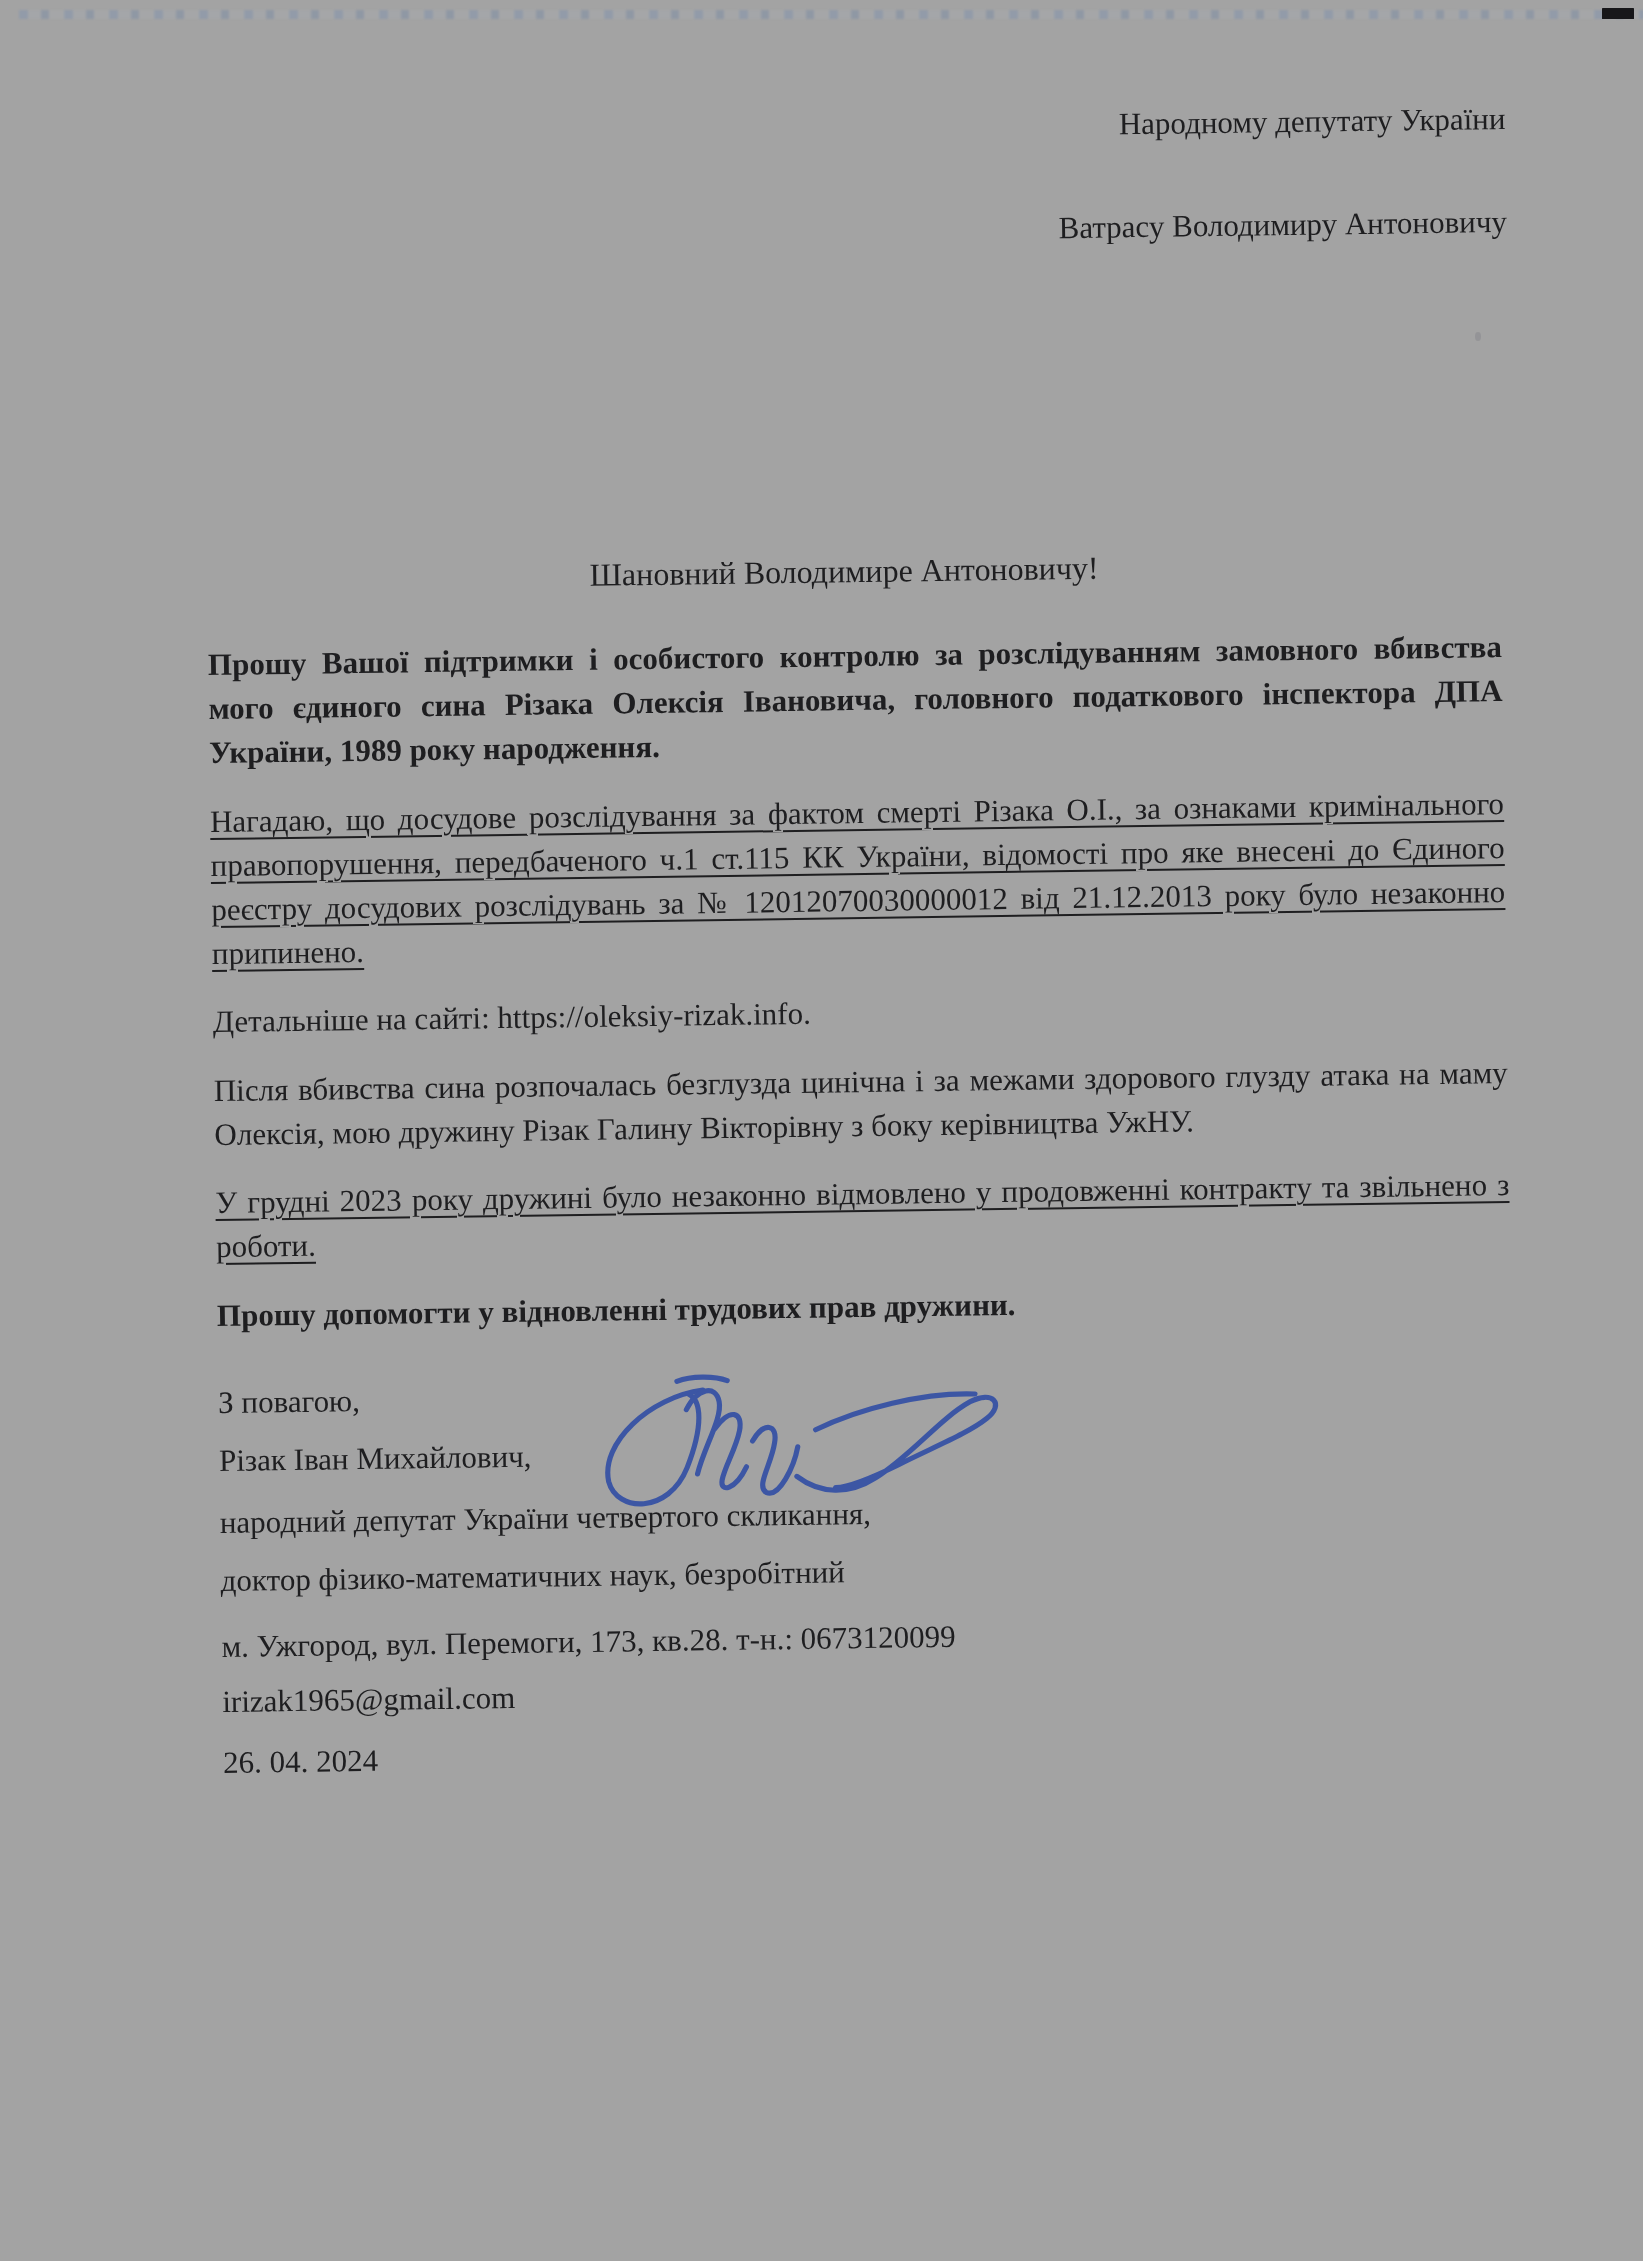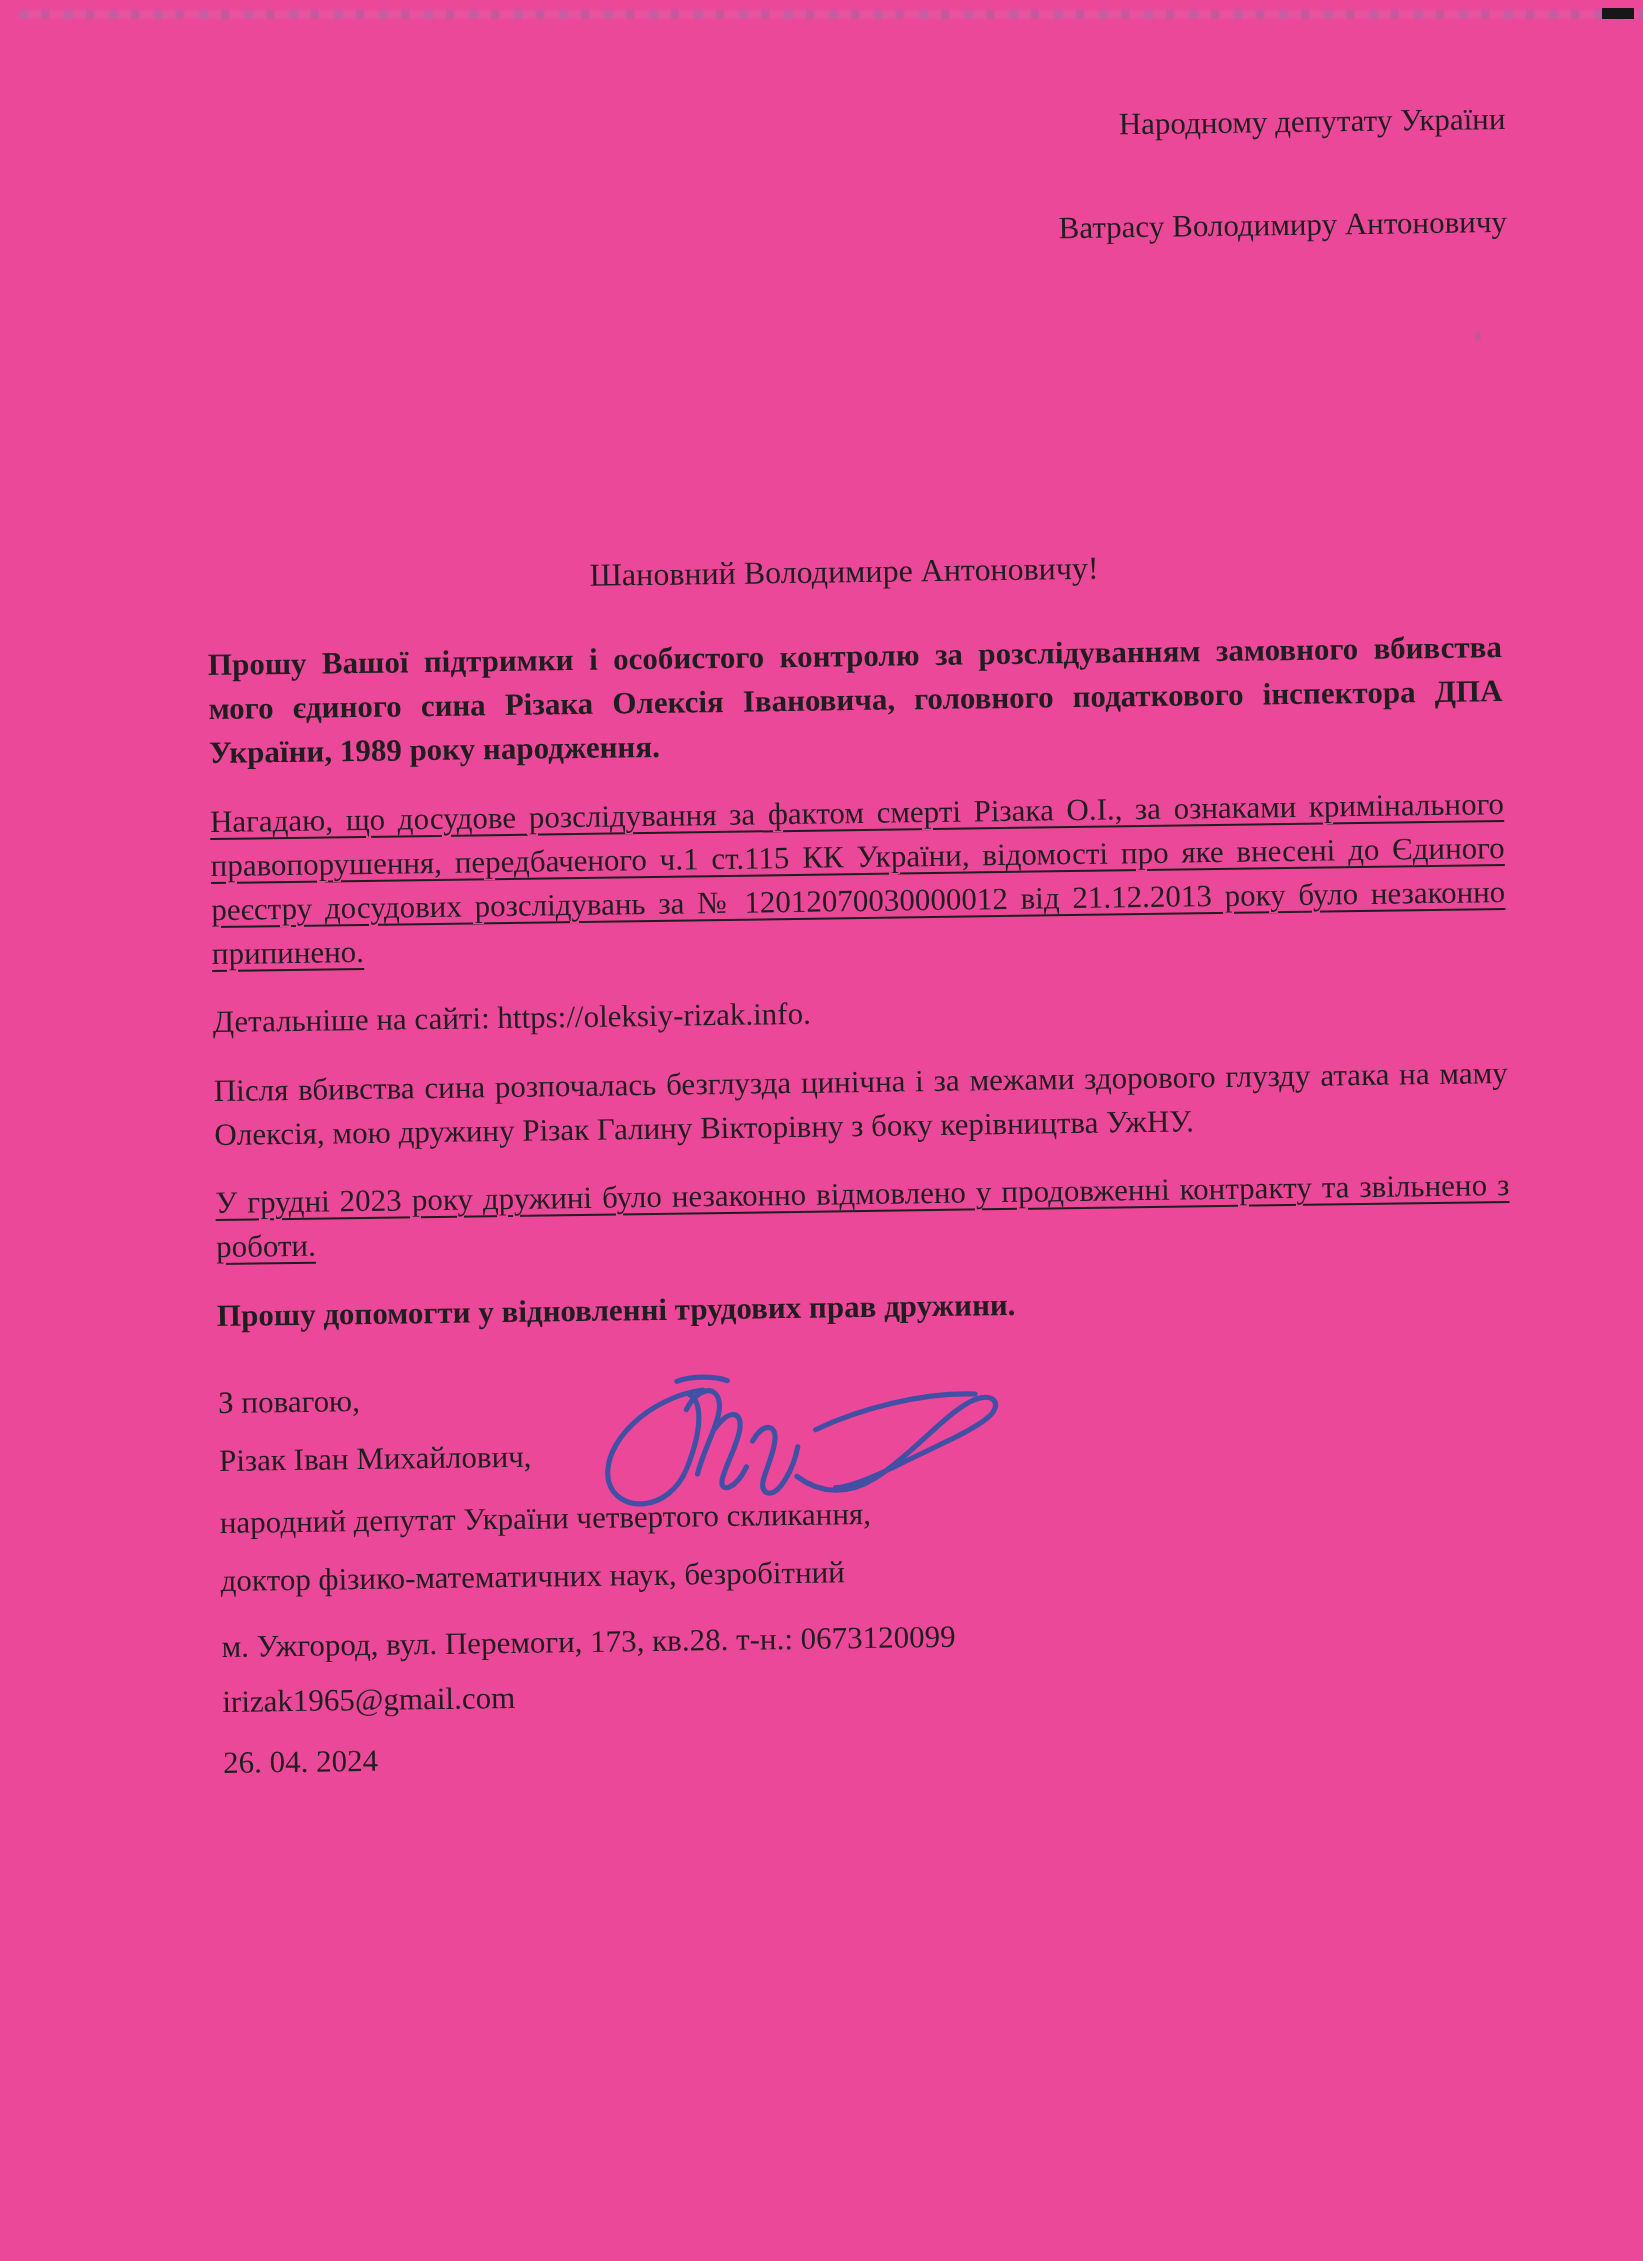--- a/index.html
+++ b/index.html
@@ -9,21 +9,21 @@
     height: 2261px;
     background: #ffffff;
     overflow: hidden;
     font-family: "Liberation Serif", "DejaVu Serif", serif;
     color: #1e1e20;
   }
   .page {
     position: relative;
     width: 1644px;
     height: 2261px;
-    background: #ec4899;
+    background: #a3a3a3;
   }
   
   .scan-streak {
     position: absolute;
     top: 10.3px; left: 19.3px; right: 0;
     height: 9px;
     background: repeating-linear-gradient(90deg,
       rgba(110,140,185,0.30) 0 9px,
       rgba(175,195,225,0.10) 9px 22px,
       rgba(95,125,170,0.28) 22px 30px,

